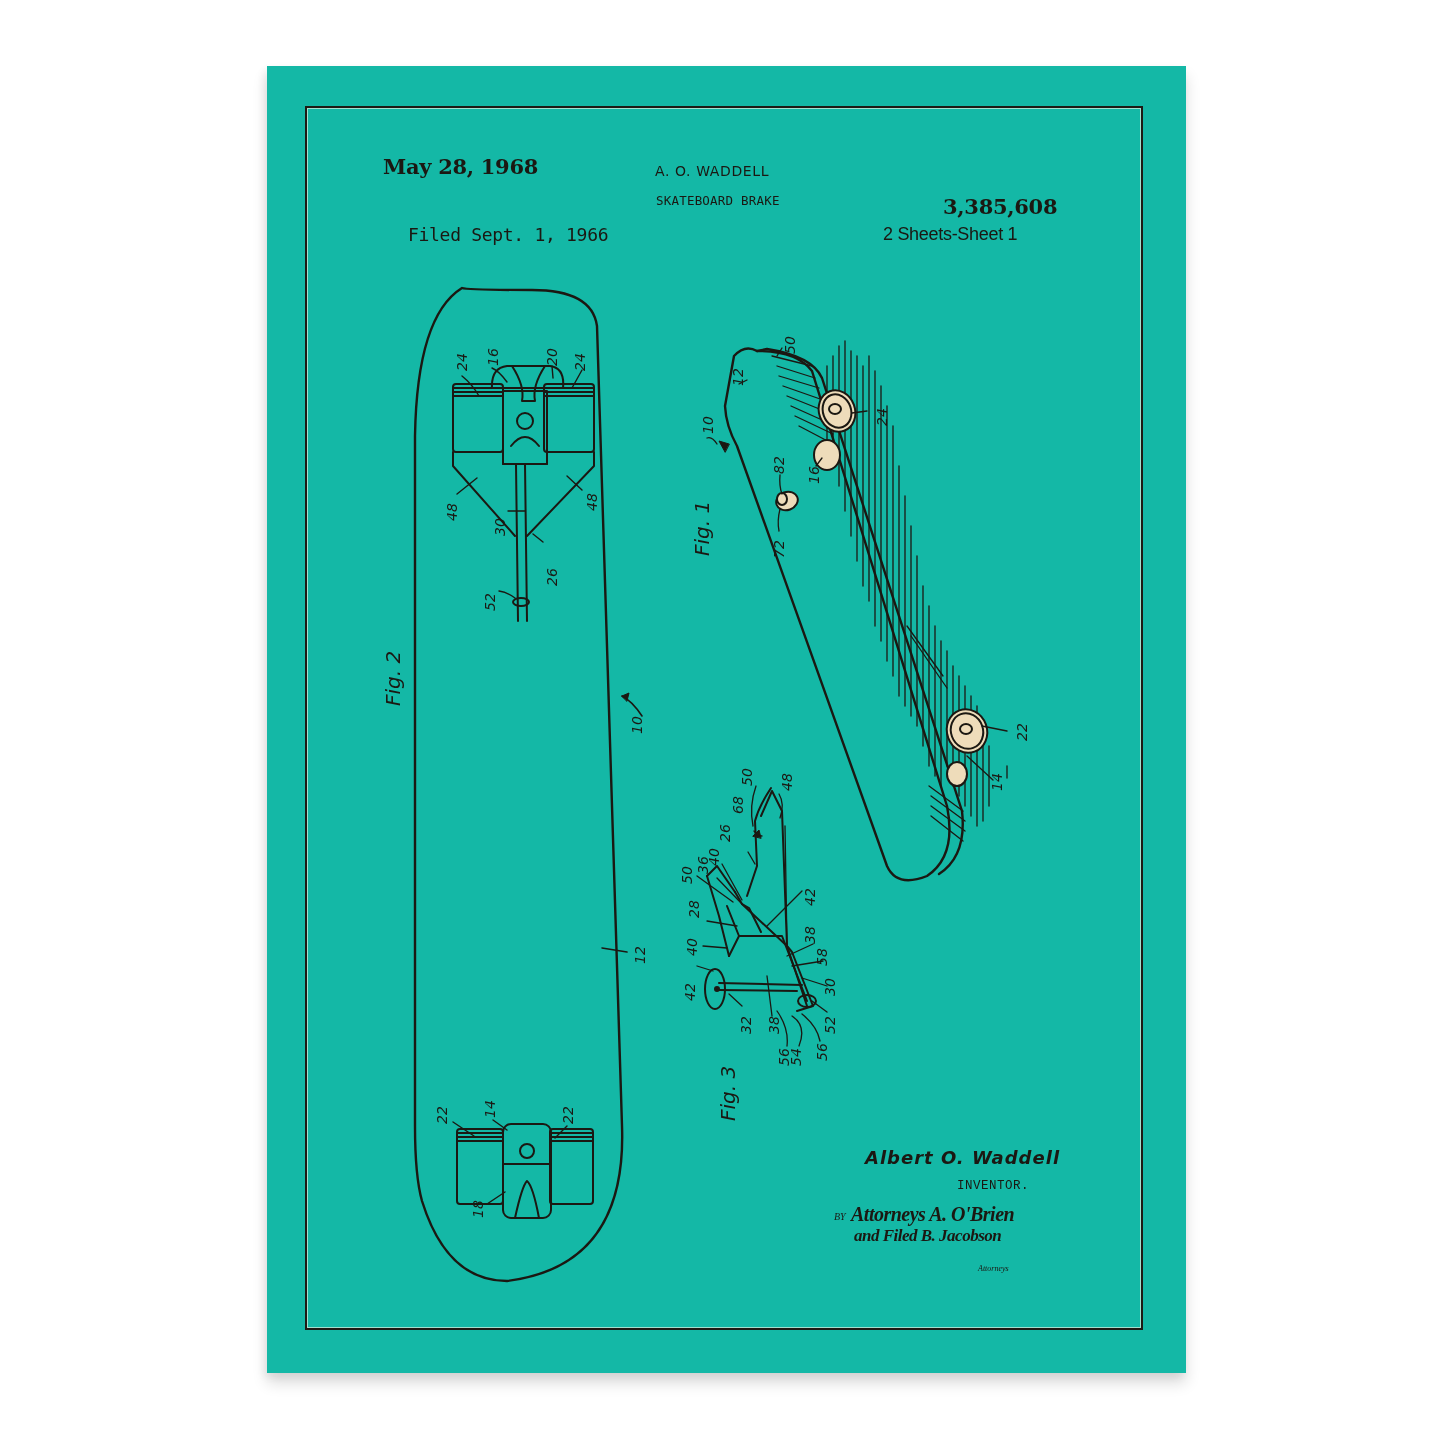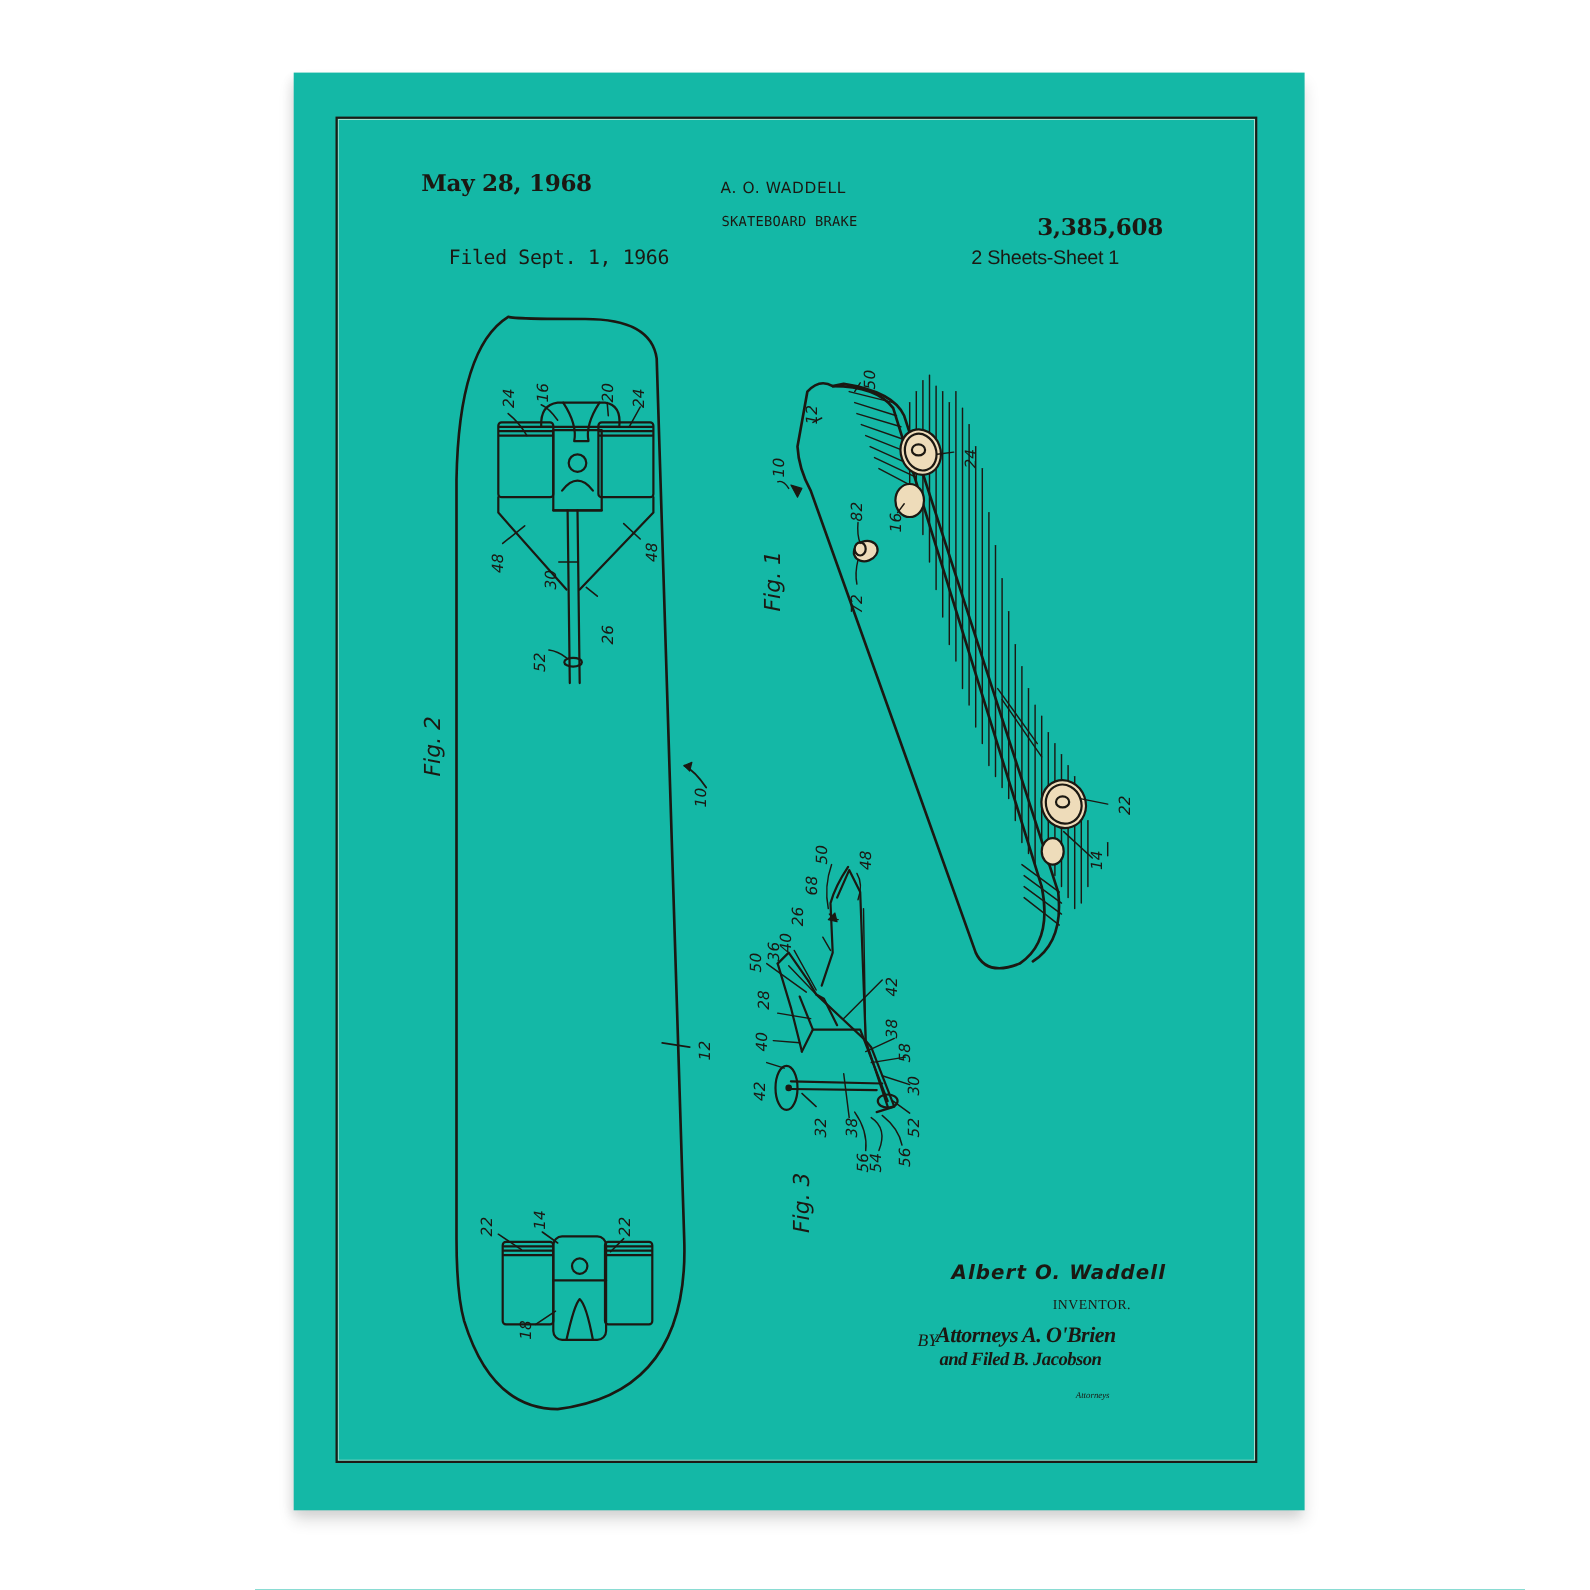--- a/index.html
+++ b/index.html
@@ -19,22 +19,22 @@
   }
   .hdr { position:absolute; color:#1b1812; white-space:nowrap; }
   .date { left:116px; top:88px; font-size:21px; font-weight:bold; font-family:"DejaVu Serif", serif; letter-spacing:-0.3px; }
   .inventor-name { left:388px; top:97px; font-size:14px; font-family:"DejaVu Sans", sans-serif; letter-spacing:0.6px; }
   .patent-no { left:676px; top:88px; font-size:21px; font-weight:bold; font-family:"DejaVu Serif", serif; letter-spacing:-0.3px;margin-top:40px; }
   .subtitle { left:389px; top:127px; font-size:12.5px; font-family:"DejaVu Sans Mono", monospace; letter-spacing:0.2px; }
   .filed { left:116px; top:158px; font-size:18px; font-family:"DejaVu Sans Mono", monospace; letter-spacing:-0.3px;margin-left:25px; }
   .sheets { left:616px; top:158px; font-size:18px; font-family:Liberation Sans, sans-serif; letter-spacing:-0.3px; }
   svg.drawings { position:absolute; left:0; top:0; }
   .sig-name { left:598px; top:1081px; font-size:18px; font-style:italic; font-weight:bold; font-family:"DejaVu Sans", sans-serif; letter-spacing:1px; }
-  .sig-role { left:690px; top:1113px; font-size:12.5px; font-family:Liberation Serif, serif; letter-spacing:0.5px;text-align:center; }
-  .sig-by { left:567px; top:1145px; font-size:16px; font-style:italic; font-family:"Liberation Serif", serif;text-align:right; }
+  .sig-role { left:690px; top:1113px; font-size:12.5px; font-family:Liberation Mono, monospace; letter-spacing:0.5px;text-align:center; }
+  .sig-by { left:567px; top:1145px; font-size:10px; font-style:italic; font-family:"Liberation Serif", serif;text-align:right; }
   .sig-attorney1 { left:584px; top:1137px; font-size:20px; font-style:italic; font-weight:bold; font-family:"Liberation Serif", serif; letter-spacing:-0.5px; }
   .sig-attorney2 { left:587px; top:1160px; font-size:17px; font-style:italic; font-weight:bold; font-family:"Liberation Serif", serif; letter-spacing:-0.5px; }
   .sig-attorneys-label { left:711px; top:1186px; font-size:8px; font-style:italic; font-family:"Liberation Serif", serif;margin-top:12px; }
   .lbl { font-family:"DejaVu Sans", sans-serif; font-style:italic; font-size:14px; fill:#1b1812; }
   .figlbl { font-family:"DejaVu Sans", sans-serif; font-style:italic; font-size:20px; fill:#1b1812; }
 </style>
 </head>
 <body>
 
 <div class="page">

